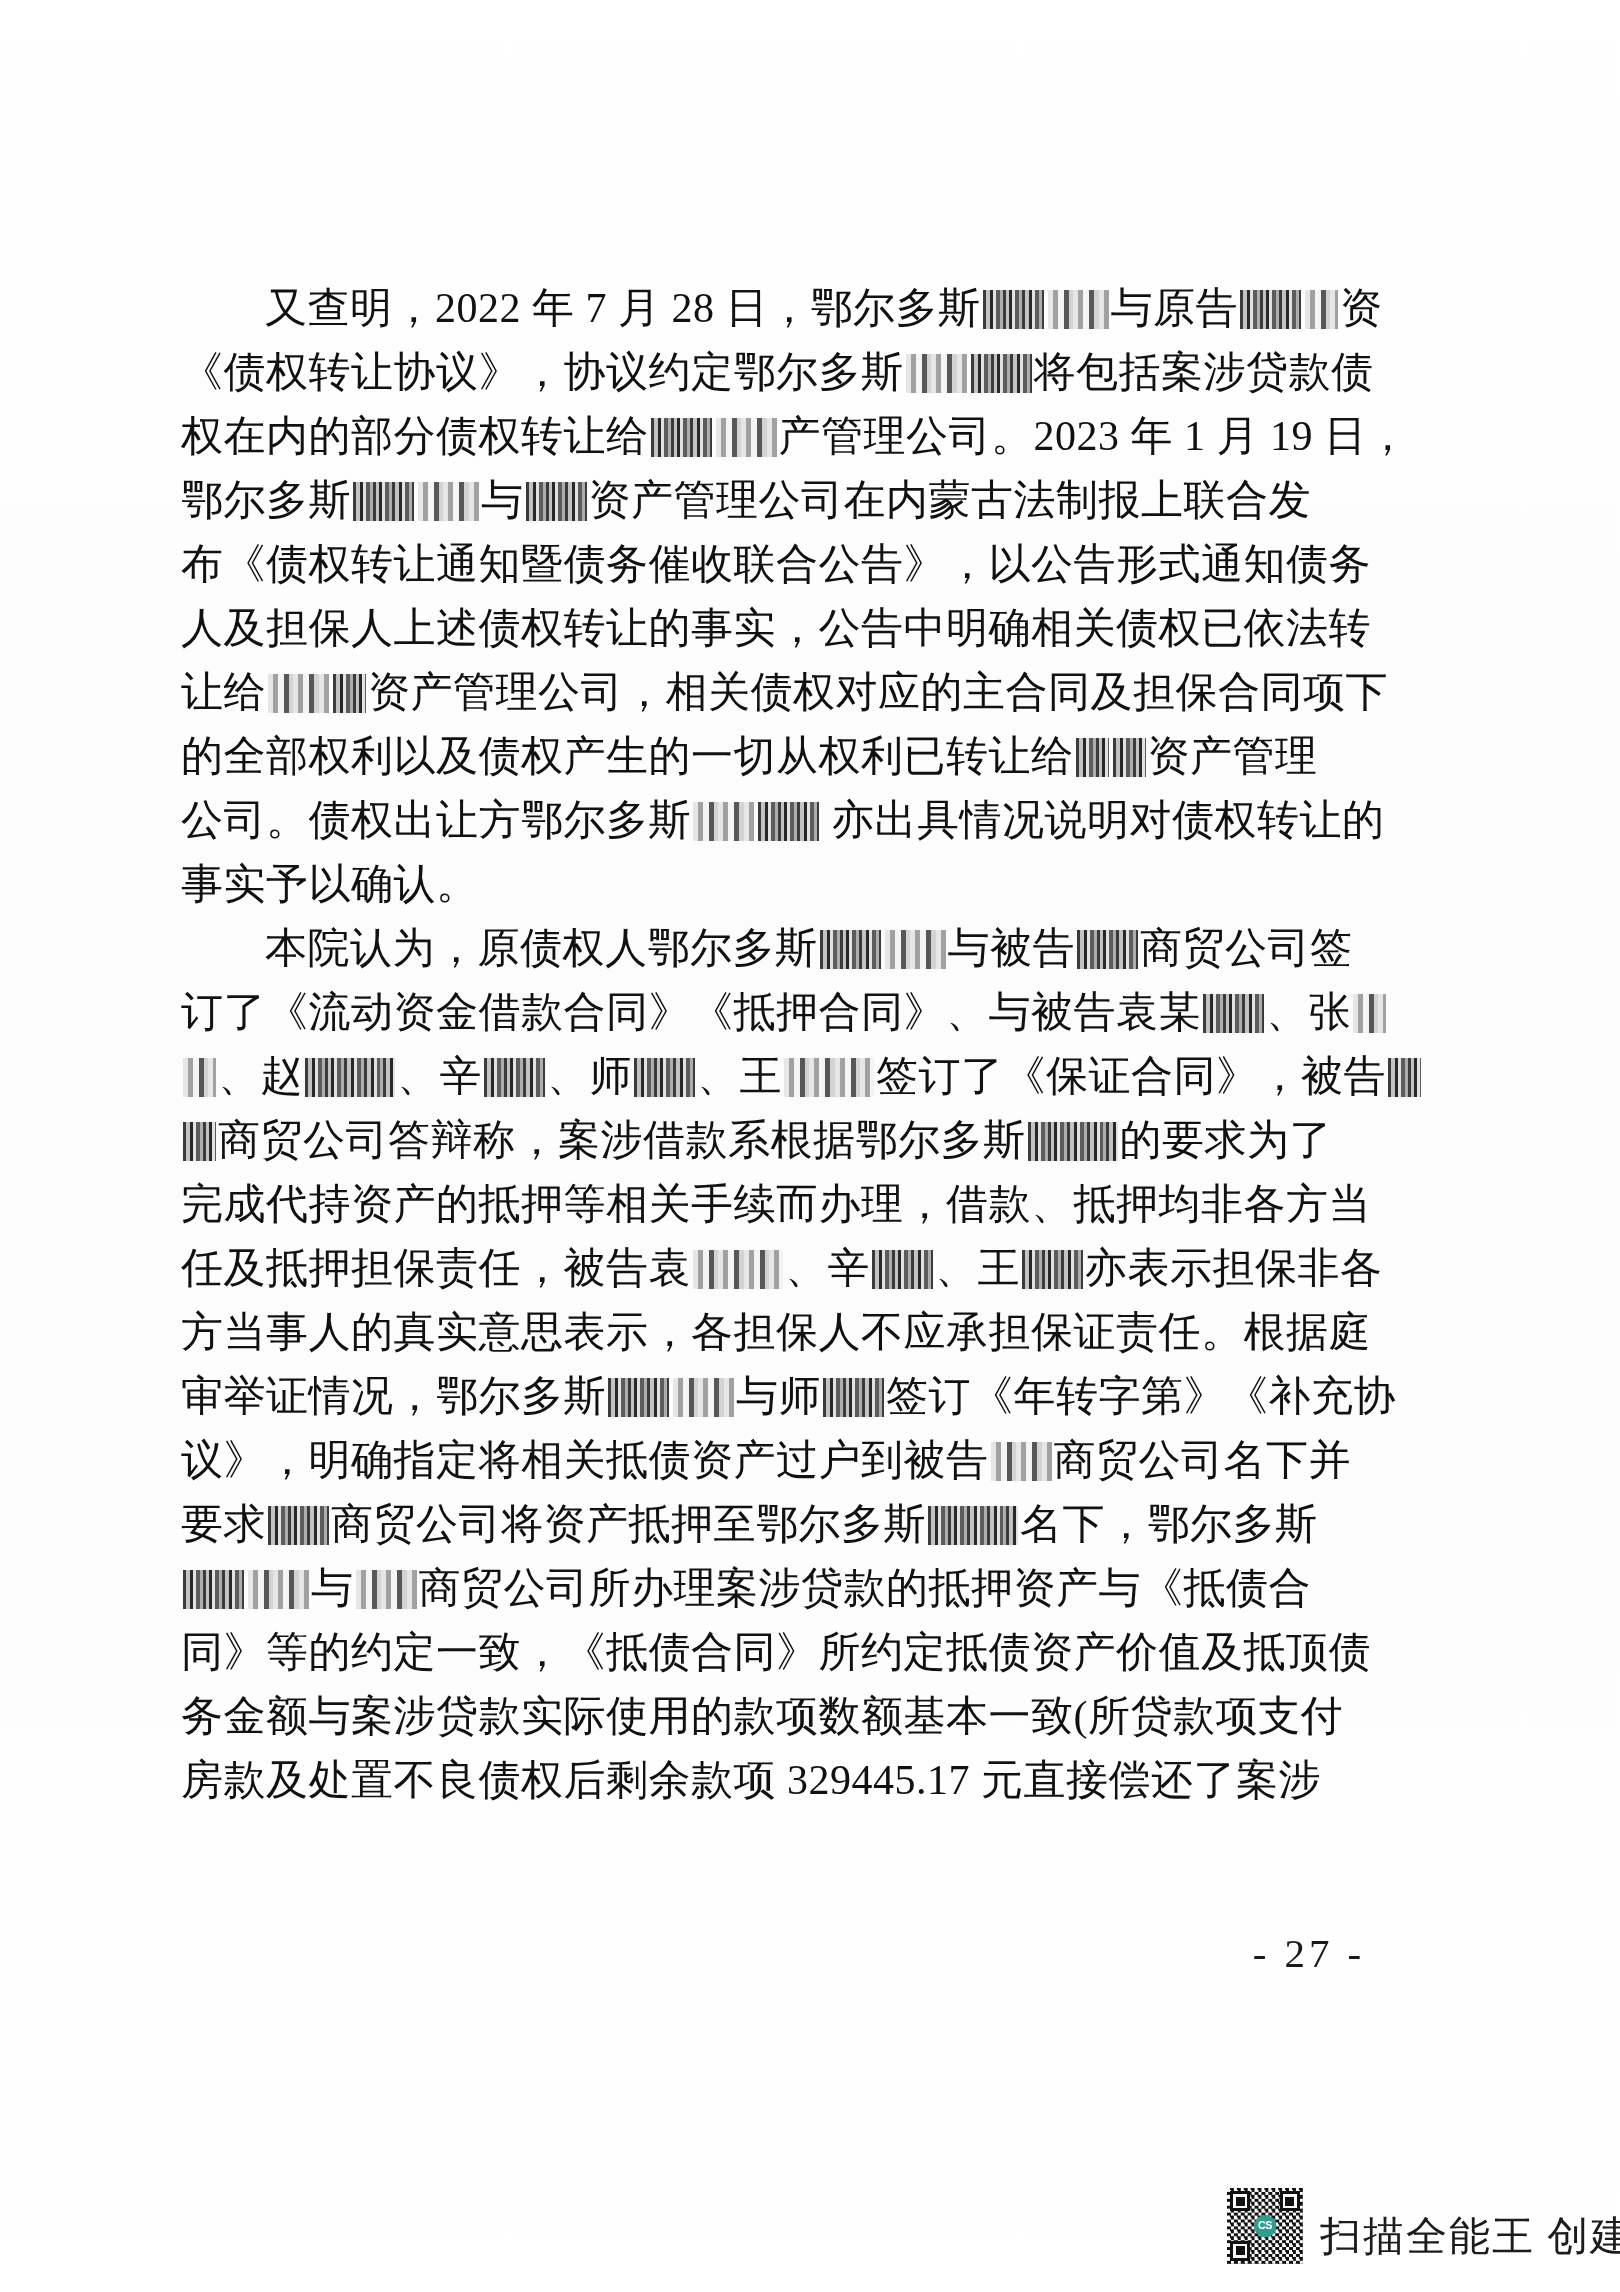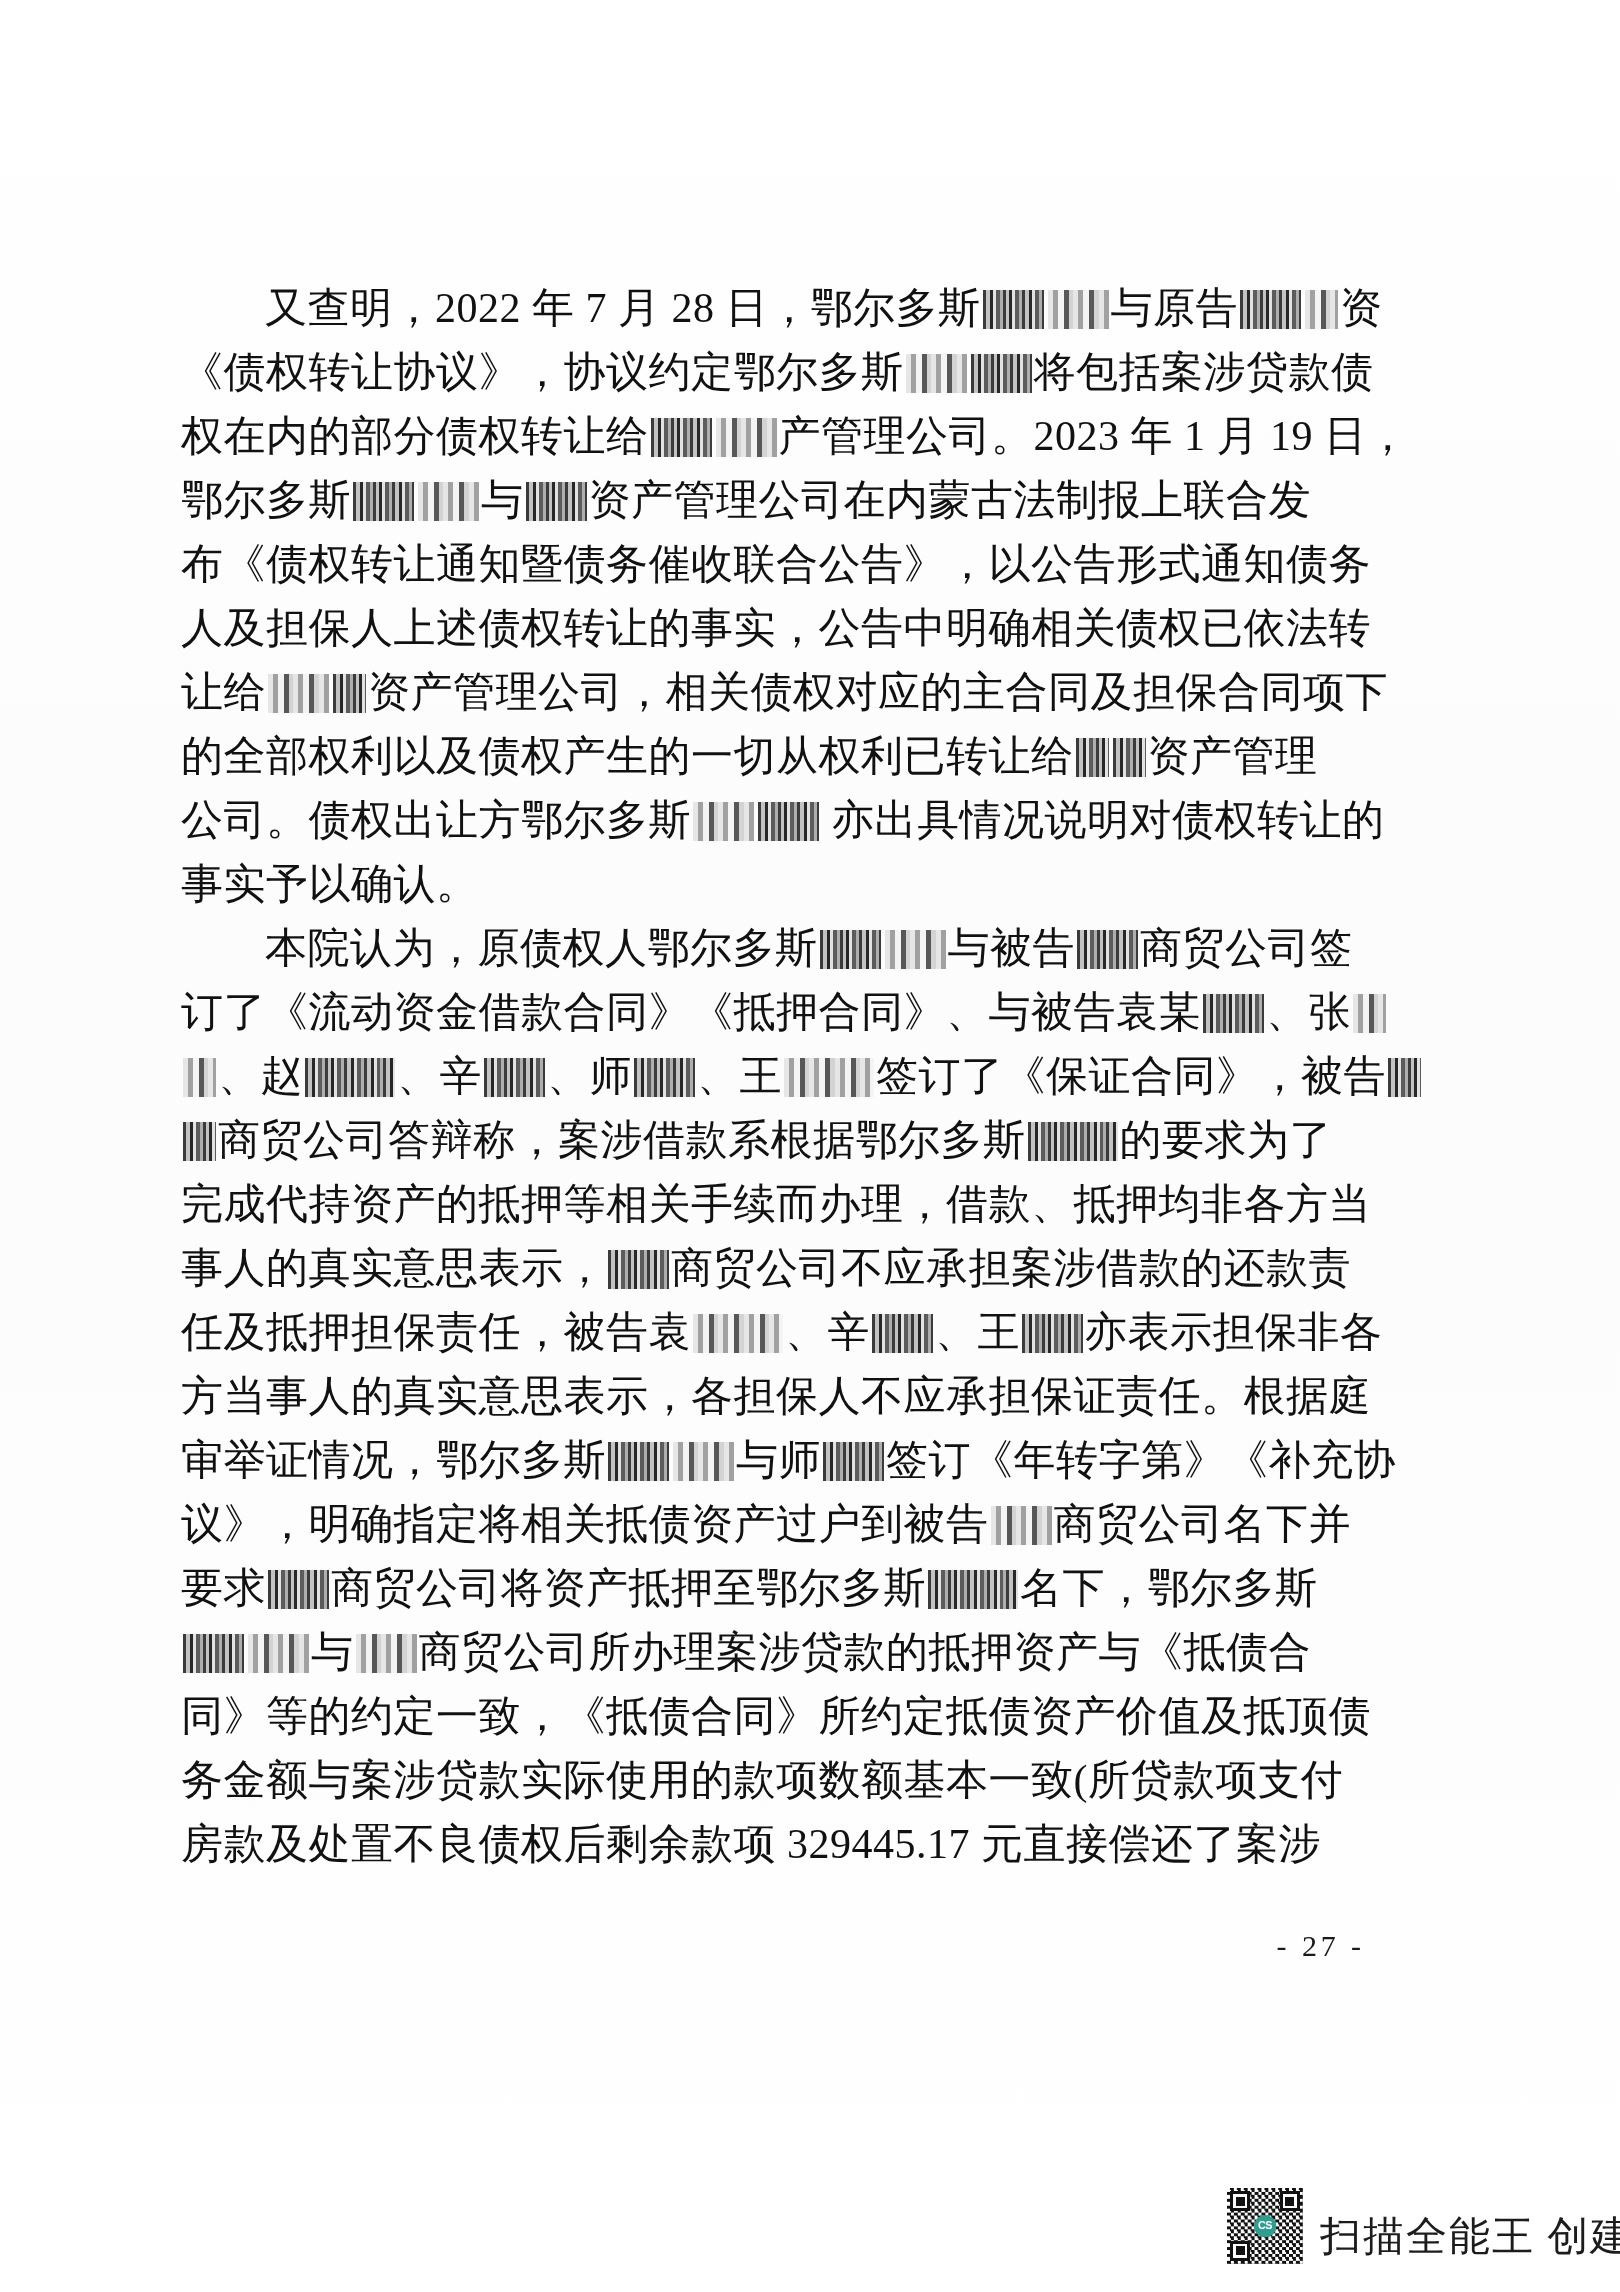--- a/index.html
+++ b/index.html
@@ -103,21 +103,21 @@
         rgba(255,255,255,0.35) 0 30%,
         rgba(0,0,0,0.25) 30% 100%);
     background-size: 19.6px 100%, 100% 100%;
   }
 
   
   .page-number {
     position: absolute;
     right: 255px;
     top: 1929px;
-    font-size: 30px;
+    font-size: 41px;
     color: #1a1a1a;
     letter-spacing: 3.9px;
     font-family: "Liberation Serif", "DejaVu Serif", serif;
   }
 
   
   .watermark {
     position: absolute;
     left: 1227px;
     top: 2188px;
@@ -194,21 +194,20 @@
         <span class="line"><span>的全部权利以及债权产生的一切从权利已转让给</span><span class="redact w1 dark"></span><span class="redact w1 dark"></span><span>资产管理</span></span>
         <span class="line"><span>公司。债权出让方鄂尔多斯</span><span class="redact w2 soft"></span><span class="redact w2 dark"></span><span>  亦出具情况说明对债权转让的</span></span>
         <span class="line"><span>事实予以确认。</span></span>
       </div>
       <div class="para">
         <span class="line indent"><span>本院认为，原债权人鄂尔多斯</span><span class="redact w2 dark"></span><span class="redact w2 soft"></span><span>与被告</span><span class="redact w2 dark"></span><span>商贸公司签</span></span>
         <span class="line"><span>订了《流动资金借款合同》《抵押合同》、与被告袁某</span><span class="redact w2 dark"></span><span>、张</span><span class="redact w1 soft"></span></span>
         <span class="line"><span class="redact w1 soft"></span><span>、赵</span><span class="redact w3 dark"></span><span>、辛</span><span class="redact w2 dark"></span><span>、师</span><span class="redact w2 dark"></span><span>、王</span><span class="redact w3 soft"></span><span>签订了《保证合同》，被告</span><span class="redact w1 dark"></span></span>
         <span class="line"><span class="redact w1 dark"></span><span>商贸公司答辩称，案涉借款系根据鄂尔多斯</span><span class="redact w3 dark"></span><span>的要求为了</span></span>
         <span class="line"><span>完成代持资产的抵押等相关手续而办理，借款、抵押均非各方当</span></span>
-        <span class="line"><span>事人的真实意思表示，</span><span class="redact w2 dark"></span><span>商贸公司不应承担案涉借款的还款责</span></span>
         <span class="line"><span>任及抵押担保责任，被告袁</span><span class="redact w3 soft"></span><span>、辛</span><span class="redact w2 dark"></span><span>、王</span><span class="redact w2 dark"></span><span>亦表示担保非各</span></span>
         <span class="line"><span>方当事人的真实意思表示，各担保人不应承担保证责任。根据庭</span></span>
         <span class="line"><span>审举证情况，鄂尔多斯</span><span class="redact w2 dark"></span><span class="redact w2 soft"></span><span>与师</span><span class="redact w2 dark"></span><span>签订《年转字第》《补充协</span></span>
         <span class="line"><span>议》，明确指定将相关抵债资产过户到被告</span><span class="redact w2 soft"></span><span>商贸公司名下并</span></span>
         <span class="line"><span>要求</span><span class="redact w2 dark"></span><span>商贸公司将资产抵押至鄂尔多斯</span><span class="redact w3 dark"></span><span>名下，鄂尔多斯</span></span>
         <span class="line"><span class="redact w2 dark"></span><span class="redact w2 soft"></span><span>与</span><span class="redact w2 soft"></span><span>商贸公司所办理案涉贷款的抵押资产与《抵债合</span></span>
         <span class="line"><span>同》等的约定一致，《抵债合同》所约定抵债资产价值及抵顶债</span></span>
         <span class="line"><span>务金额与案涉贷款实际使用的款项数额基本一致(所贷款项支付</span></span>
         <span class="line"><span>房款及处置不良债权后剩余款项 329445.17 元直接偿还了案涉</span></span>
       </div>

